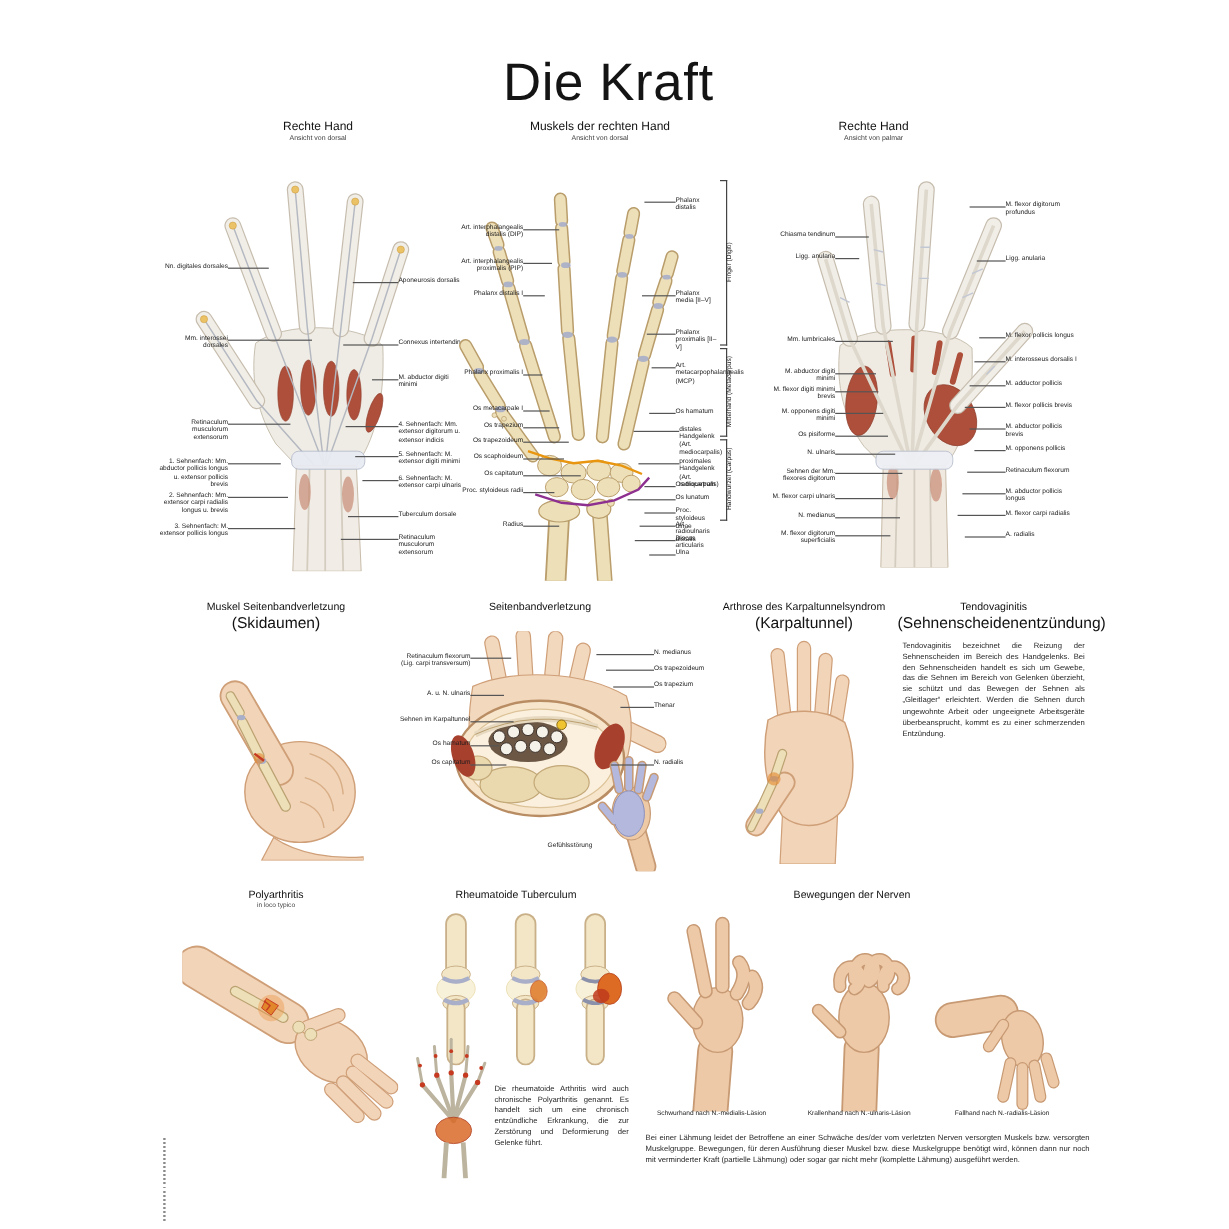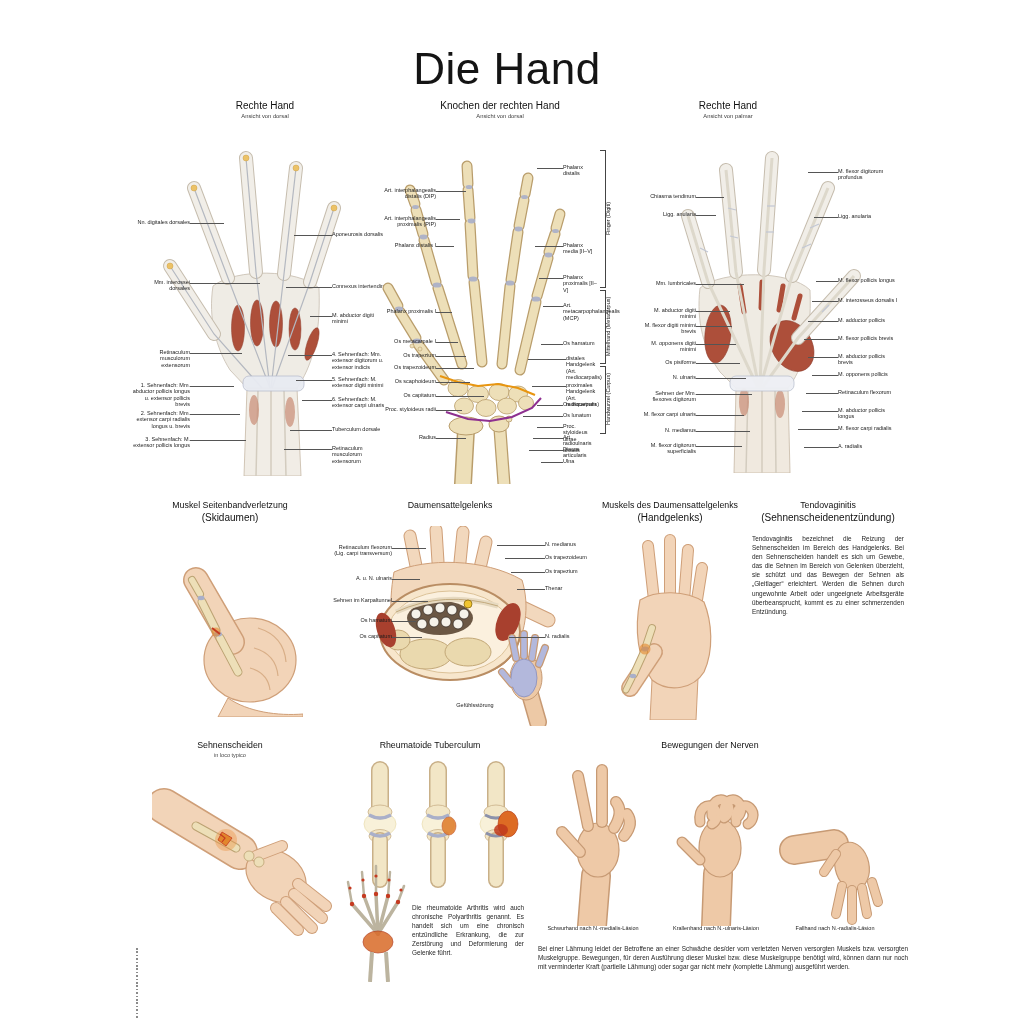--- a/index.html
+++ b/index.html
@@ -5,21 +5,21 @@
   html,body{margin:0;padding:0;background:#fff;}
   body{width:1024px;height:1024px;position:relative;overflow:hidden;
        font-family:"Liberation Sans","DejaVu Sans",sans-serif;color:#161616;}
   .main-title{position:absolute;left:352px;top:44px;width:310px;text-align:center;
               font-size:44px;letter-spacing:.5px;color:#141414;}
   .fig-head{position:absolute;text-align:center;}
   .fig-head .t{font-size:10px;color:#111;}
   .fig-head .s{font-size:5.8px;color:#3d3d3d;margin-top:2px;}
   .p-head{position:absolute;text-align:center;}
   .p-head .t{font-size:8.8px;line-height:1.3;color:#111;}
-  .p-head .s{font-size:10px;line-height:1.3;color:#111;}
+  .p-head .s{font-size:13px;line-height:1.3;color:#111;}
   .p-head .s.small{font-size:5.5px;color:#444;margin-top:1px;}
   .lbl{position:absolute;font-size:5.5px;line-height:1.18;color:#1c1c1c;width:58px;--w:26px;}
   .lbl.L{text-align:right;}
   .lbl.L::after{content:"";position:absolute;left:100%;top:3.5px;width:var(--w);
                 border-top:.6px solid #555;}
   .lbl.R{text-align:left;}
   .lbl.R::before{content:"";position:absolute;right:100%;top:3.5px;width:var(--w);
                  border-top:.6px solid #555;}
   .cap{position:absolute;font-size:5.5px;color:#222;text-align:center;}
   .para{position:absolute;font-size:6.4px;line-height:1.42;text-align:justify;color:#1f1f1f;}
@@ -27,28 +27,28 @@
            border-bottom:.8px solid #444;border-right:.8px solid #444;}
   .vlab{position:absolute;writing-mode:vertical-rl;transform:rotate(180deg);
         font-size:5.5px;color:#222;width:10px;text-align:center;}
   .fineprint{position:absolute;left:136px;top:948px;width:1.5px;height:70px;
              background:repeating-linear-gradient(to bottom,#8a8a8a 0 1.6px,transparent 1.6px 3.4px);}
   svg.fig{position:absolute;}
 </style>
 </head>
 <body>
 
-<div class="main-title">Die Hand</div>
+<div class="main-title">Die Kraft</div>
 
 <div class="fig-head" style="left:190px;top:100px;width:150px">
   <div class="t">Rechte Hand</div>
   <div class="s">Ansicht von dorsal</div>
 </div>
 <div class="fig-head" style="left:425px;top:100px;width:150px">
-  <div class="t">Knochen der rechten Hand</div>
+  <div class="t">Muskels der rechten Hand</div>
   <div class="s">Ansicht von dorsal</div>
 </div>
 <div class="fig-head" style="left:653px;top:100px;width:150px">
   <div class="t">Rechte Hand</div>
   <div class="s">Ansicht von palmar</div>
 </div>
 
 <svg class="fig" style="left:150px;top:136px;width:230px;height:340px" viewBox="0 0 230 340">
   <path d="M97,252 L94,340 L151,340 L147,252 Z" fill="#f1ede6" stroke="#c6b9a6" stroke-width="0.8"></path>
   <path d="M106,340 L108,254 M121,340 L121,254 M136,340 L134,254" stroke="#d3ccbf" stroke-width="1.5" fill="none"></path>
@@ -295,25 +295,25 @@
 <div class="lbl R" style="left:838px;top:389px;width:62px;--w:32px">Retinaculum flexorum</div>
 <div class="lbl R" style="left:838px;top:407px;width:62px;--w:36px">M. abductor pollicis longus</div>
 <div class="lbl R" style="left:838px;top:425px;width:62px;--w:40px">M. flexor carpi radialis</div>
 <div class="lbl R" style="left:838px;top:443px;width:62px;--w:34px">A. radialis</div>
 
 <div class="p-head" style="left:150px;top:500px;width:160px">
   <div class="t">Muskel Seitenbandverletzung</div>
   <div class="s">(Skidaumen)</div>
 </div>
 <div class="p-head" style="left:370px;top:500px;width:160px">
-  <div class="t">Daumensattelgelenks</div>
+  <div class="t">Seitenbandverletzung</div>
 </div>
 <div class="p-head" style="left:590px;top:500px;width:160px">
-  <div class="t">Muskels des Daumensattelgelenks</div>
-  <div class="s">(Handgelenks)</div>
+  <div class="t">Arthrose des Karpaltunnelsyndrom</div>
+  <div class="s">(Karpaltunnel)</div>
 </div>
 <div class="p-head" style="left:748px;top:500px;width:160px">
   <div class="t">Tendovaginitis</div>
   <div class="s">(Sehnenscheidenentzündung)</div>
 </div>
 <div class="para" style="left:752px;top:534px;width:152px">Tendovaginitis bezeichnet die Reizung der Sehnenscheiden im Bereich des Handgelenks. Bei den Sehnenscheiden handelt es sich um Gewebe, das die Sehnen im Bereich von Gelenken überzieht, sie schützt und das Bewegen der Sehnen als „Gleitlager“ erleichtert. Werden die Sehnen durch ungewohnte Arbeit oder ungeeignete Arbeitsgeräte überbeansprucht, kommt es zu einer schmerzenden Entzündung.</div>
 
 <svg class="fig" style="left:158px;top:532px;width:145px;height:185px" viewBox="0 0 145 185">
   <path d="M70,166 C90,180 120,184 145,182 L145,185 L60,185 Z" fill="#f2d4b8" stroke="#cf9f78" stroke-width="1"></path>
   <ellipse cx="92" cy="128" rx="46" ry="42" fill="#f2d4b8" stroke="#cf9f78" stroke-width="1.2"></ellipse>
@@ -436,21 +436,21 @@
     <line x1="48" y1="124" x2="38" y2="146" stroke="#eddfb8" stroke-width="6" stroke-linecap="round"></line>
     <line x1="36" y1="150" x2="30" y2="162" stroke="#bba272" stroke-width="7" stroke-linecap="round"></line>
     <line x1="36" y1="150" x2="30" y2="162" stroke="#eddfb8" stroke-width="5" stroke-linecap="round"></line>
     <ellipse cx="49" cy="121" rx="3.6" ry="2.4" fill="#a9afc9"></ellipse>
     <ellipse cx="37" cy="148" rx="3.2" ry="2.2" fill="#a9afc9"></ellipse>
   </g>
   <circle cx="49" cy="121" r="5.5" fill="#e2862c" opacity="0.6"></circle>
 </svg>
 
 <div class="p-head" style="left:150px;top:740px;width:160px">
-  <div class="t">Sehnenscheiden</div>
+  <div class="t">Polyarthritis</div>
   <div class="s small">in loco typico</div>
 </div>
 <div class="p-head" style="left:350px;top:740px;width:160px">
   <div class="t">Rheumatoide Tuberculum</div>
 </div>
 <div class="p-head" style="left:630px;top:740px;width:160px">
   <div class="t">Bewegungen der Nerven</div>
 </div>
 
 <svg class="fig" style="left:152px;top:768px;width:180px;height:168px" viewBox="0 0 180 168">

